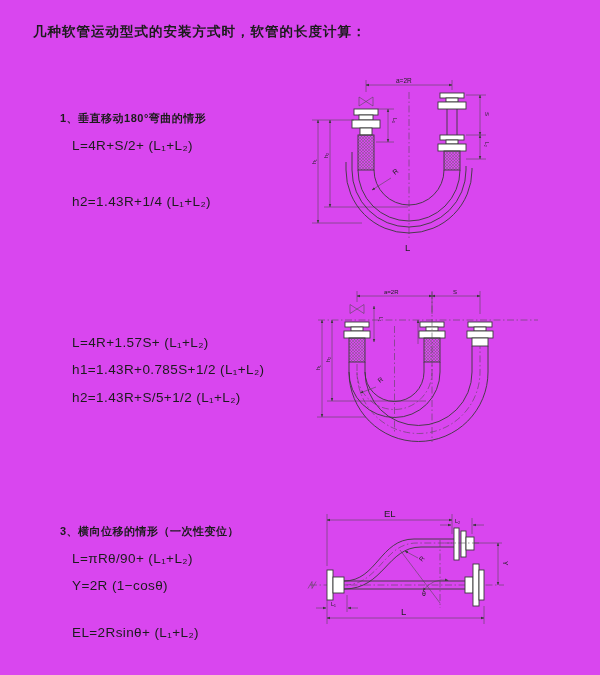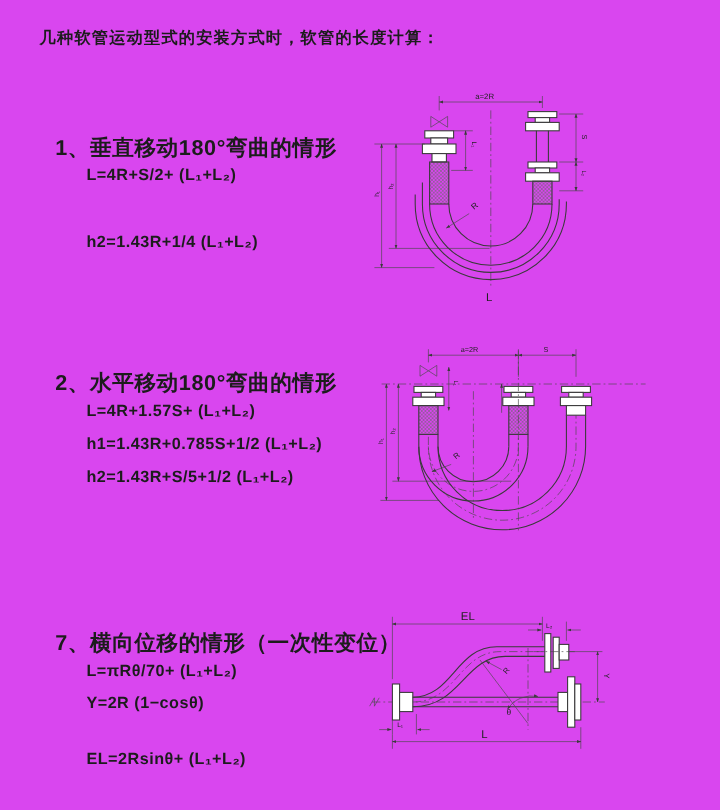--- a/index.html
+++ b/index.html
@@ -3,49 +3,48 @@
 <meta charset="utf-8">
 <style>
   html,body{margin:0;padding:0;background:#e9e9e9;}
   .page{
     position:relative;width:600px;height:675px;margin:0 auto;
     background:#d946ef;overflow:hidden;
     font-family:"Liberation Sans","DejaVu Sans",sans-serif;
     color:#1c1c1c;
   }
   .title{position:absolute;left:33px;top:23px;font-size:13.5px;font-weight:bold;letter-spacing:1px;}
-  .heading{position:absolute;left:46px;font-size:18px;font-weight:bold;letter-spacing:0.5px;}
-  .formula{position:absolute;left:72px;font-size:13.5px;font-weight:bold;letter-spacing:0.4px;}
+  .heading{position:absolute;left:60px;font-size:11px;font-weight:bold;letter-spacing:0.5px;}
+  .formula{position:absolute;left:72px;font-size:13.5px;font-weight:normal;letter-spacing:0.4px;}
   .diag{position:absolute;}
   svg{font-family:"Liberation Sans","DejaVu Sans",sans-serif;}
   svg text{fill:#222;}
   .ln{stroke:#3a3a3a;stroke-width:0.9;fill:none;}
   .thin{stroke:#4a4a4a;stroke-width:0.55;fill:none;}
   .cl{stroke:#4a4a4a;stroke-width:0.55;fill:none;stroke-dasharray:7 2.5 1.5 2.5;}
   .fit{stroke:#3a3a3a;stroke-width:0.9;fill:#ffffff;}
   .hose{stroke:#3a3a3a;stroke-width:0.9;}
 </style>
 </head>
 <body>
 
 <div class="page">
 
   <div class="title">几种软管运动型式的安装方式时，软管的长度计算：</div>
 
   <div class="heading" style="top:111px">1、垂直移动180°弯曲的情形</div>
   <div class="formula" style="top:138px">L=4R+S/2+ (L₁+L₂)</div>
   <div class="formula" style="top:194px">h2=1.43R+1/4 (L₁+L₂)</div>
 
-  <div class="heading" style="top:307px">2、水平移动180°弯曲的情形</div>
   <div class="formula" style="top:335px">L=4R+1.57S+ (L₁+L₂)</div>
   <div class="formula" style="top:362px">h1=1.43R+0.785S+1/2 (L₁+L₂)</div>
   <div class="formula" style="top:390px">h2=1.43R+S/5+1/2 (L₁+L₂)</div>
 
-  <div class="heading" style="top:524px">7、横向位移的情形（一次性变位）</div>
-  <div class="formula" style="top:551px">L=πRθ/70+ (L₁+L₂)</div>
+  <div class="heading" style="top:524px">3、横向位移的情形（一次性变位）</div>
+  <div class="formula" style="top:551px">L=πRθ/90+ (L₁+L₂)</div>
   <div class="formula" style="top:578px">Y=2R (1−cosθ)</div>
   <div class="formula" style="top:625px">EL=2Rsinθ+ (L₁+L₂)</div>
 
   <svg class="diag" style="left:300px;top:72px" width="250" height="185" viewBox="0 0 250 185">
     <defs>
       <marker id="ar1" viewBox="0 0 10 10" refX="9" refY="5" markerWidth="6.5" markerHeight="6.5" orient="auto-start-reverse">
         <path d="M0,1.5 L10,5 L0,8.5 z" fill="#3a3a3a"></path>
       </marker>
       <pattern id="hz1" patternUnits="userSpaceOnUse" width="3" height="3">
         <path d="M0,3 L3,0 M0,0 L3,3" stroke="#6a6a6a" stroke-width="0.45"></path>

